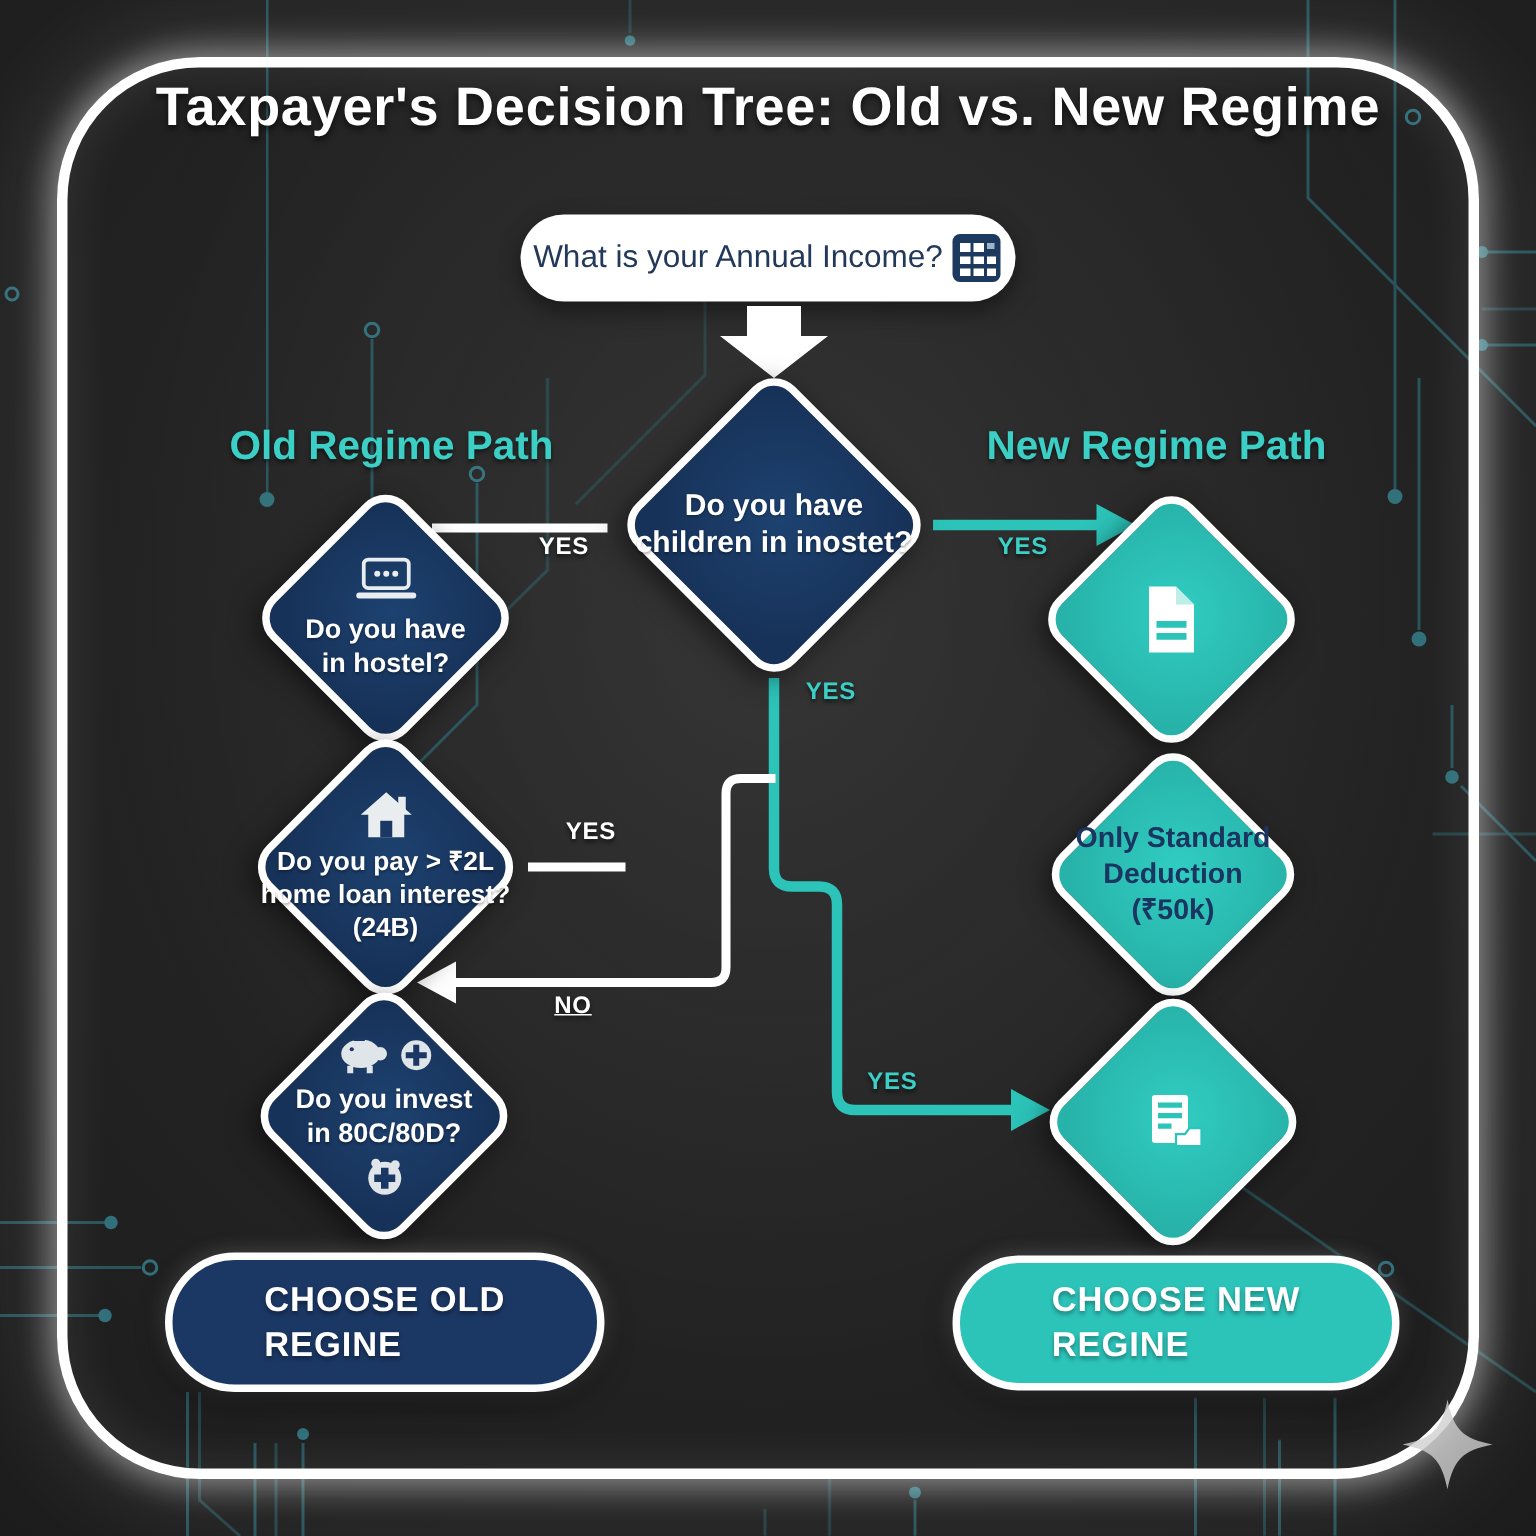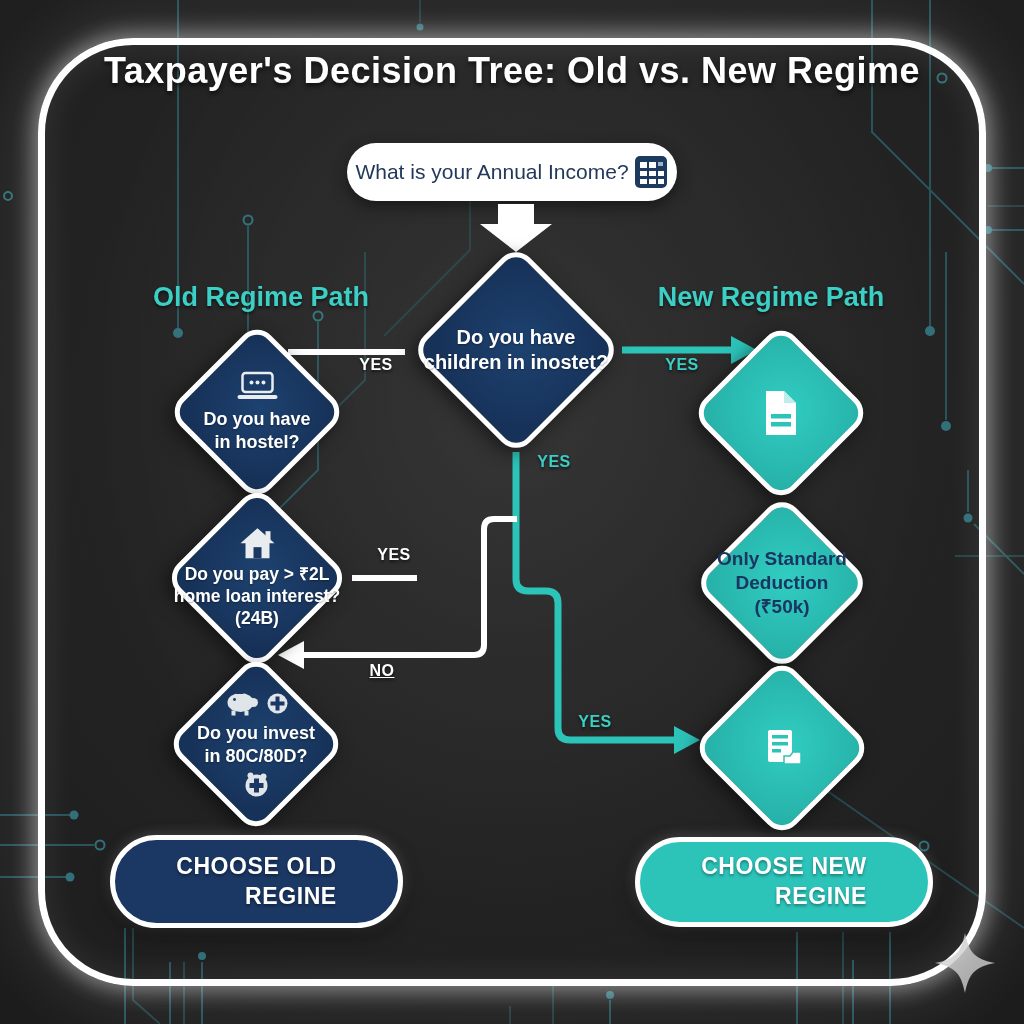--- a/index.html
+++ b/index.html
@@ -52,21 +52,21 @@
   .node-text.navy{color:#1a3560;text-shadow:none;}
   .label{
     position:absolute;width:84px;text-align:center;font-size:16px;font-weight:700;
     letter-spacing:.5px;text-shadow:0 2px 3px rgba(0,0,0,.6);
   }
   .label.white{color:#fff;}
   .label.teal{color:#3bcfc5;}
   .cta{
     position:absolute;border:5px solid #fff;border-radius:50px;box-sizing:border-box;
     display:flex;align-items:center;justify-content:center;cursor:pointer;
-    color:#fff;font-size:23px;font-weight:800;letter-spacing:.6px;text-align:right;
+    color:#fff;font-size:23px;font-weight:800;letter-spacing:.6px;text-align:left;
     line-height:1.3;white-space:pre-line;
     box-shadow:0 7px 18px rgba(0,0,0,.5), 0 0 14px rgba(255,255,255,.22);
     text-shadow:0 2px 3px rgba(0,0,0,.35);
   }
   .cta.navy{left:110px;top:835px;width:293px;height:93px;background:#1b3763;}
   .cta.teal{left:635px;top:837px;width:298px;height:90px;background:#2cc3b9;}
   .connectors{position:absolute;inset:0;pointer-events:none;}
   .sparkle{position:absolute;left:930px;top:928px;pointer-events:none;}
 </style>
 </head>

